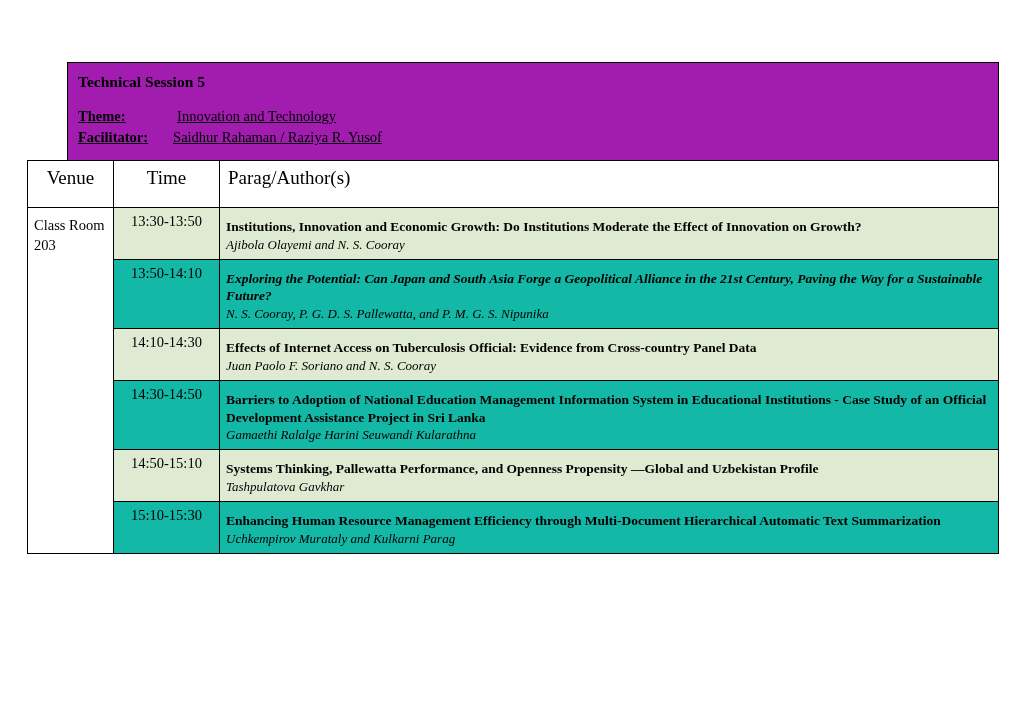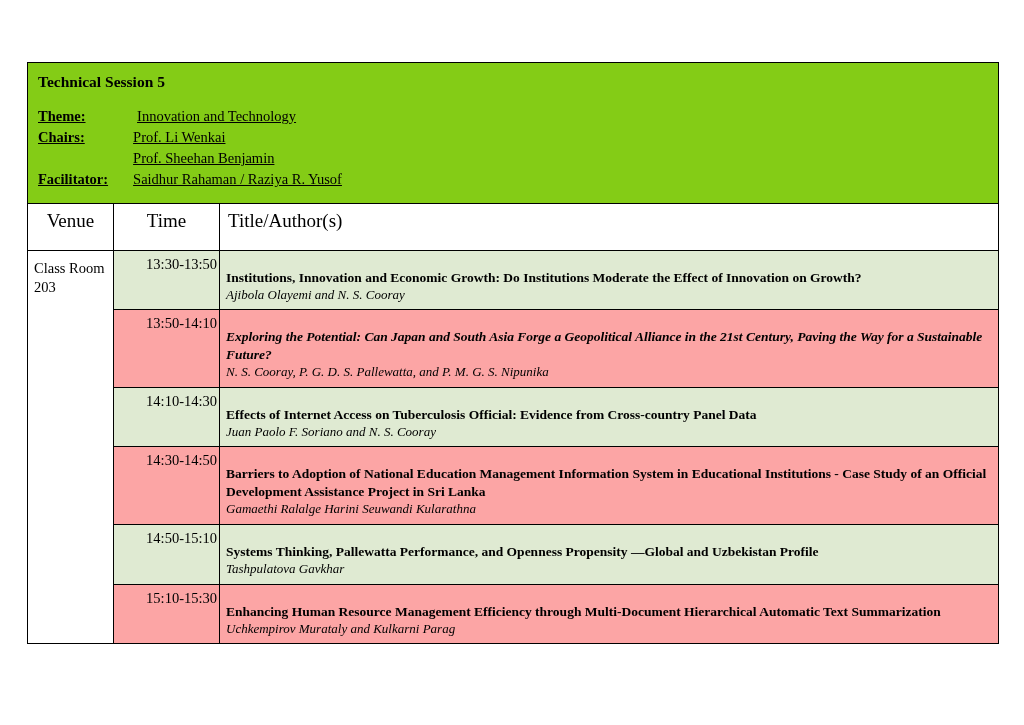--- a/index.html
+++ b/index.html
@@ -16,25 +16,26 @@
   }
   .page {
     position: absolute;
     left: 27px;
     top: 62px;
     width: 972px;
   }
 
   
   .session-header {
-    background: #84cc16;
+    background: #a21caf;
     border: 1px solid #000000;
     border-bottom: none;
     padding: 10px 0 12px 0;
     box-sizing: border-box;
+    margin-left: 40px;
   }
   .session-title {
     font-weight: bold;
     font-size: 15.5px;
     padding-left: 10px;
     line-height: 1.1;
   }
   .meta-table {
     margin-top: 16px;
     border-collapse: collapse;
@@ -85,89 +86,81 @@
 
   td.venue-cell {
     font-size: 14.5px;
     padding: 8px 6px 6px 6px;
     line-height: 1.35;
     background: #ffffff;
     margin-left: 18px;
   }
   td.time-cell {
     font-size: 14.5px;
-    text-align: right;
-    padding: 5px 2px 4px 7px;
+    text-align: left;
+    padding: 5px 2px 4px 17px;
     white-space: nowrap;
   }
   td.title-cell {
     font-size: 13.5px;
-    padding: 18px 8px 6px 6px;
+    padding: 10px 8px 6px 6px;
     line-height: 1.28;
   }
   .paper-title {
     font-weight: bold;
   }
   .paper-title.italic {
     font-style: italic;
   }
   .paper-authors {
     font-style: italic;
     font-size: 13px;
     margin-top: 1px;
   }
   tr.shaded td.time-cell,
   tr.shaded td.title-cell {
     background: #dfead2;
   }
   tr.plain td.time-cell,
   tr.plain td.title-cell {
-    background: #fca5a5;
+    background: #14b8a6;
   }
 </style>
 </head>
 <body>
 
 <div class="page">
 
   <div class="session-header">
     <div class="session-title">Technical Session 5</div>
     <table class="meta-table">
       <tbody>
         <tr>
           <td class="meta-label">Theme:</td>
           <td class="meta-value">Innovation and Technology</td>
-        </tr>
-        <tr>
-          <td class="meta-label">Chairs:</td>
-          <td class="meta-value indent">Prof. Li Wenkai</td>
-        </tr>
-        <tr>
-          <td class="meta-label"></td>
-          <td class="meta-value indent">Prof. Sheehan Benjamin</td>
         </tr>
         <tr>
           <td class="meta-label">Facilitator:</td>
           <td class="meta-value indent">Saidhur Rahaman / Raziya R. Yusof</td>
         </tr>
       </tbody>
     </table>
   </div>
 
   <table class="program">
     <colgroup>
       <col class="venue">
       <col class="time">
       <col class="title">
     </colgroup>
     <thead>
       <tr>
         <th>Venue</th>
         <th>Time</th>
-        <th class="title-head">Title/Author(s)</th>
+        <th class="title-head">Parag/Author(s)</th>
       </tr>
     </thead>
     <tbody>
       <tr class="shaded">
         <td class="venue-cell" rowspan="6">Class Room 203</td>
         <td class="time-cell">13:30-13:50</td>
         <td class="title-cell">
           <div class="paper-title">Institutions, Innovation and Economic Growth: Do Institutions Moderate the Effect of Innovation on Growth?</div>
           <div class="paper-authors">Ajibola Olayemi and N. S. Cooray</div>
         </td>

